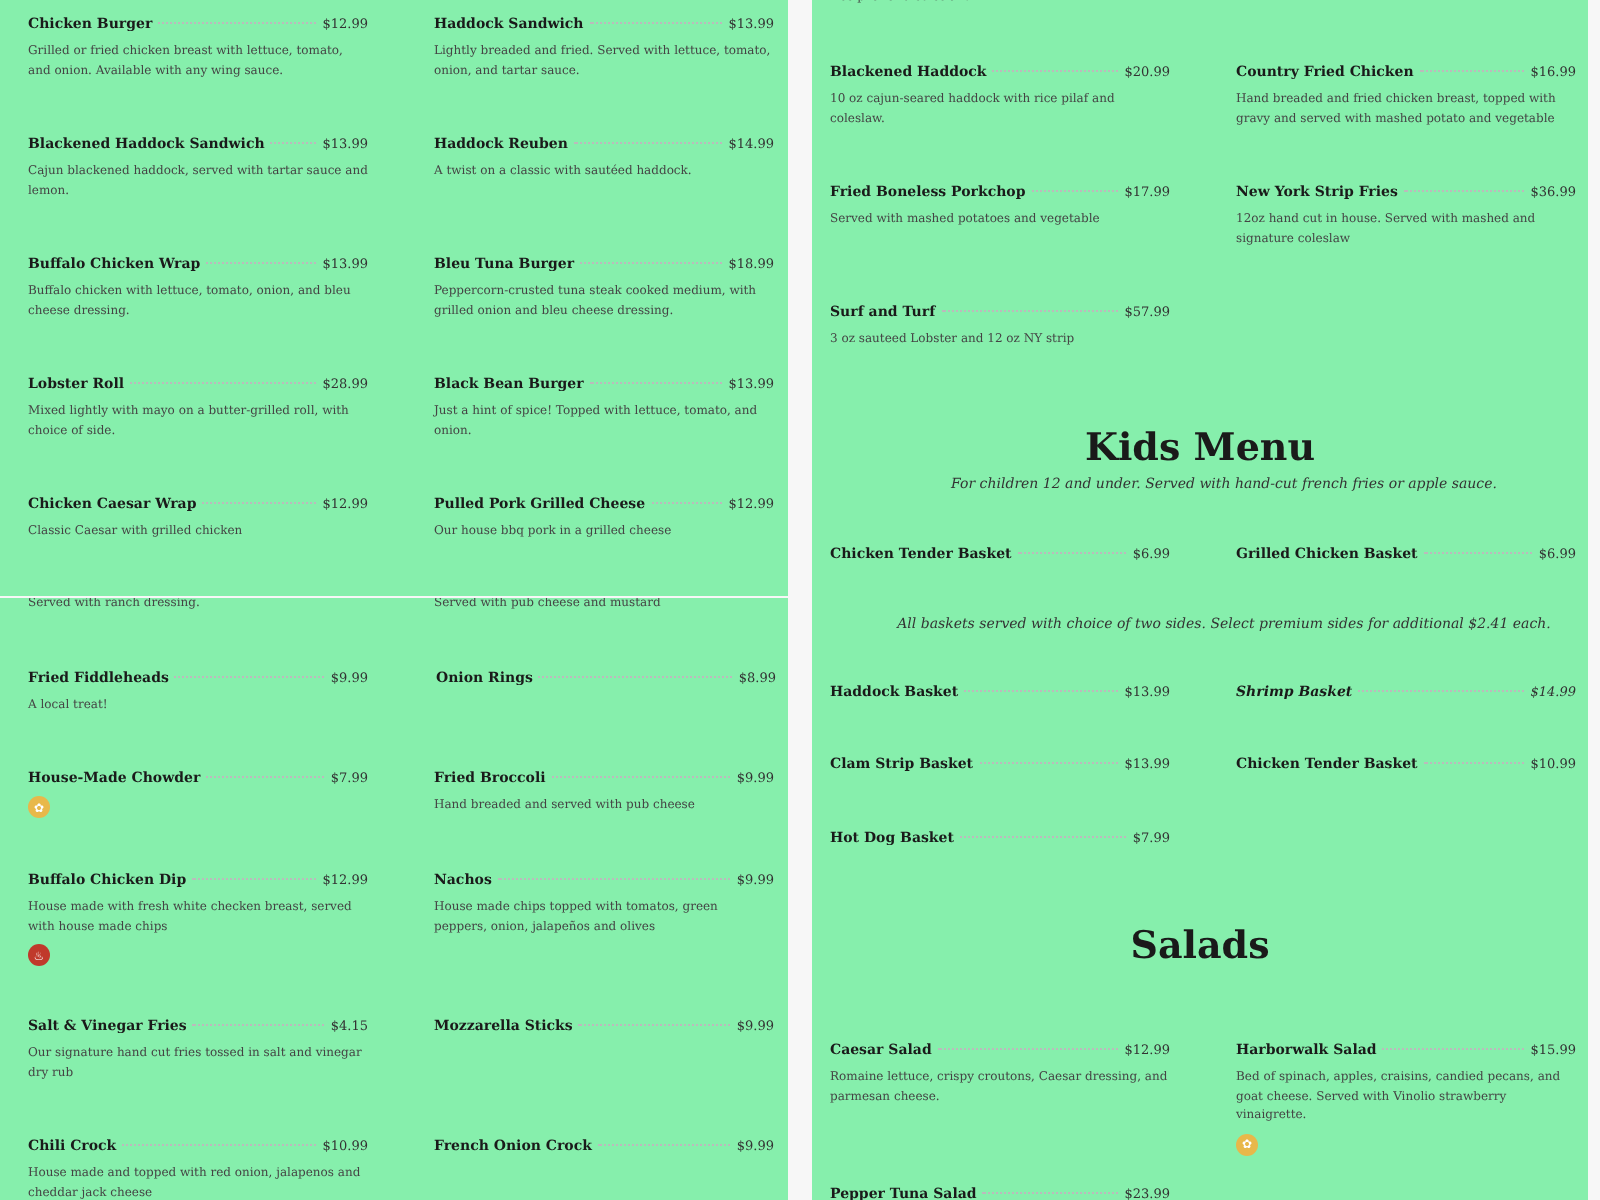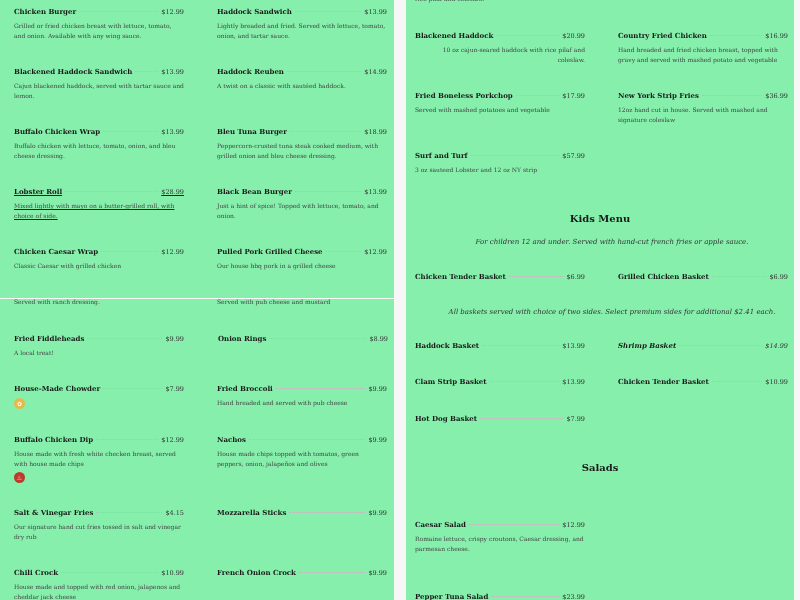--- a/index.html
+++ b/index.html
@@ -16,21 +16,21 @@
     .item-name { font-weight: bold; color: #1a1a1a; white-space: nowrap; font-size: 7px; }
     .dots { flex: 1; border-bottom: 1px dotted #bbb; margin: 0 3px; position: relative; top: -2px; min-width: 8px; }
     .item-price { font-size: 6.5px; color: #333; white-space: nowrap; }
     .item-desc { margin-top: 4px; font-size: 6px; line-height: 9.5px; color: #444; }
     .frag { position: absolute; font-size: 6px; line-height: 9px; color: #444; }
 
     .badge { width: 11px; height: 11px; border-radius: 50%; margin-top: 4px; display: flex; align-items: center; justify-content: center; font-size: 6px; color: #fff; }
     .badge.gf { background: #e8b84a; }
     .badge.spicy { background: #c0392b; }
 
-    .section-title { position: absolute; left: 0; width: 388px; text-align: center; font-weight: bold; font-size: 10px; color: #1a1a1a; }
+    .section-title { position: absolute; left: 0; width: 388px; text-align: center; font-weight: bold; font-size: 19px; color: #1a1a1a; }
     .section-sub { position: absolute; left: 12px; width: 388px; text-align: center; font-style: italic; font-size: 7px; color: #333; }
 
     .ritem { position: absolute; width: 170px; }
   </style>
 </head>
 <body>
 
 <div class="panel" id="left-top">
 
   <div class="item" style="left:14px;top:7px;">
@@ -50,21 +50,21 @@
     <div class="item-desc">Cajun blackened haddock, served with tartar sauce and lemon.</div>
   </div>
   <div class="item" style="left:14px;top:127px;">
     <div class="item-head">
         <span class="item-name">Buffalo Chicken Wrap</span>
         <span class="dots"></span>
         <span class="item-price">$13.99</span>
       </div>
     <div class="item-desc">Buffalo chicken with lettuce, tomato, onion, and bleu cheese dressing.</div>
   </div>
-  <div class="item" style="left:14px;top:187px;text-decoration:underline;">
+  <div class="item" style="left:14px;top:187px;">
     <div class="item-head">
         <span class="item-name">Lobster Roll</span>
         <span class="dots"></span>
         <span class="item-price">$28.99</span>
       </div>
     <div class="item-desc">Mixed lightly with mayo on a butter-grilled roll, with choice of side.</div>
   </div>
   <div class="item" style="left:14px;top:247px;">
     <div class="item-head">
         <span class="item-name">Chicken Caesar Wrap</span>
@@ -197,21 +197,21 @@
         <span class="item-name">French Onion Crock</span>
         <span class="dots"></span>
         <span class="item-price">$9.99</span>
       </div>
   </div>
 </div>
 
 <div class="panel" id="right">
   <div class="frag" style="left:9px;top:-6px;">rice pilaf and coleslaw.</div>
 
-  <div class="ritem" style="left:9px;top:31px;text-align:right;">
+  <div class="ritem" style="left:9px;top:31px;">
     <div class="item-head">
         <span class="item-name">Blackened Haddock</span>
         <span class="dots"></span>
         <span class="item-price">$20.99</span>
       </div>
     <div class="item-desc">10 oz cajun-seared haddock with rice pilaf and coleslaw.</div>
   </div>
   <div class="ritem" style="left:212px;top:31px;">
     <div class="item-head">
         <span class="item-name">Country Fried Chicken</span>
@@ -301,20 +301,29 @@
 
   <div class="section-title" style="top:462px;">Salads</div>
   <div class="ritem" style="left:9px;top:520px;">
     <div class="item-head">
         <span class="item-name">Caesar Salad</span>
         <span class="dots"></span>
         <span class="item-price">$12.99</span>
       </div>
     <div class="item-desc">Romaine lettuce, crispy croutons, Caesar dressing, and parmesan cheese.</div>
   </div>
+  <div class="ritem" style="left:212px;top:520px;">
+    <div class="item-head">
+        <span class="item-name">Harborwalk Salad</span>
+        <span class="dots"></span>
+        <span class="item-price">$15.99</span>
+      </div>
+    <div class="item-desc">Bed of spinach, apples, craisins, candied pecans, and goat cheese. Served with Vinolio strawberry vinaigrette.</div>
+    <div class="badge gf">✿</div>
+  </div>
   <div class="ritem" style="left:9px;top:592px;">
     <div class="item-head">
         <span class="item-name">Pepper Tuna Salad</span>
         <span class="dots"></span>
         <span class="item-price">$23.99</span>
       </div>
   </div>
 </div>
 
 </body></html>

